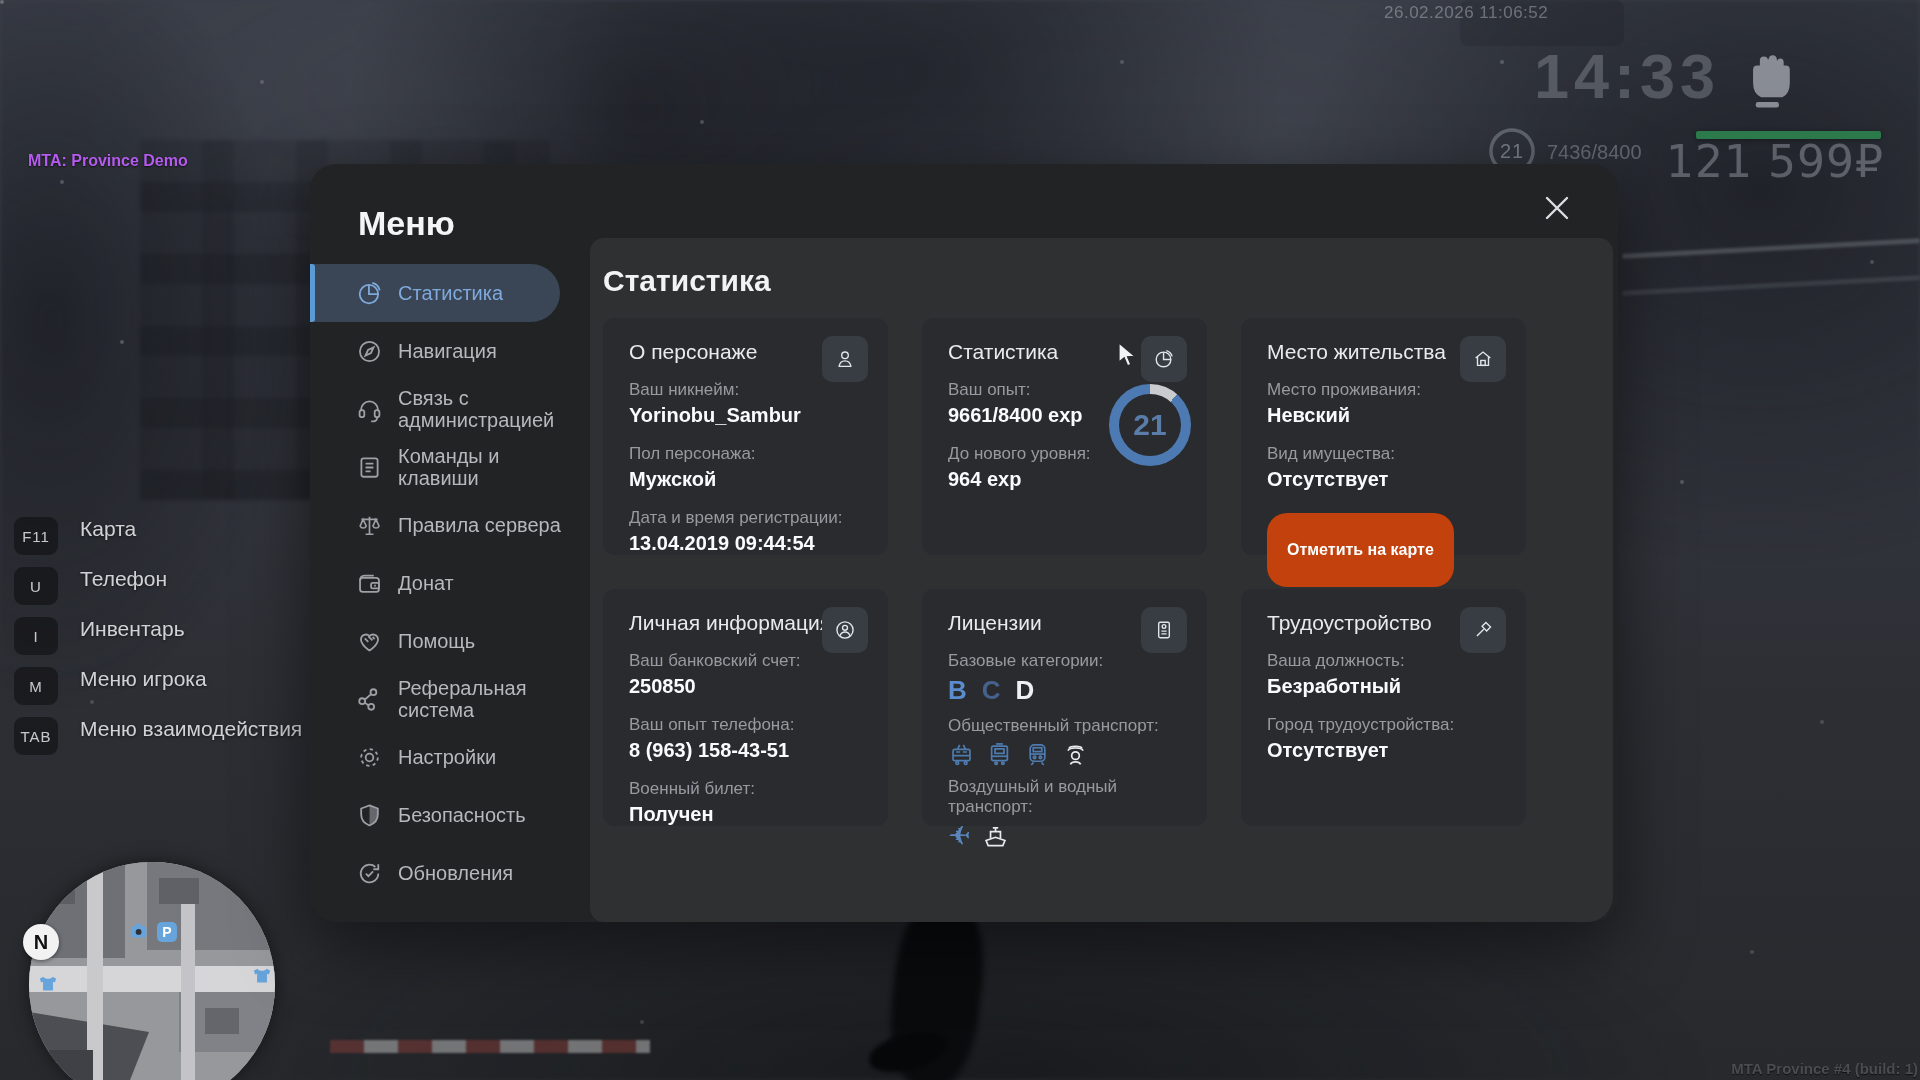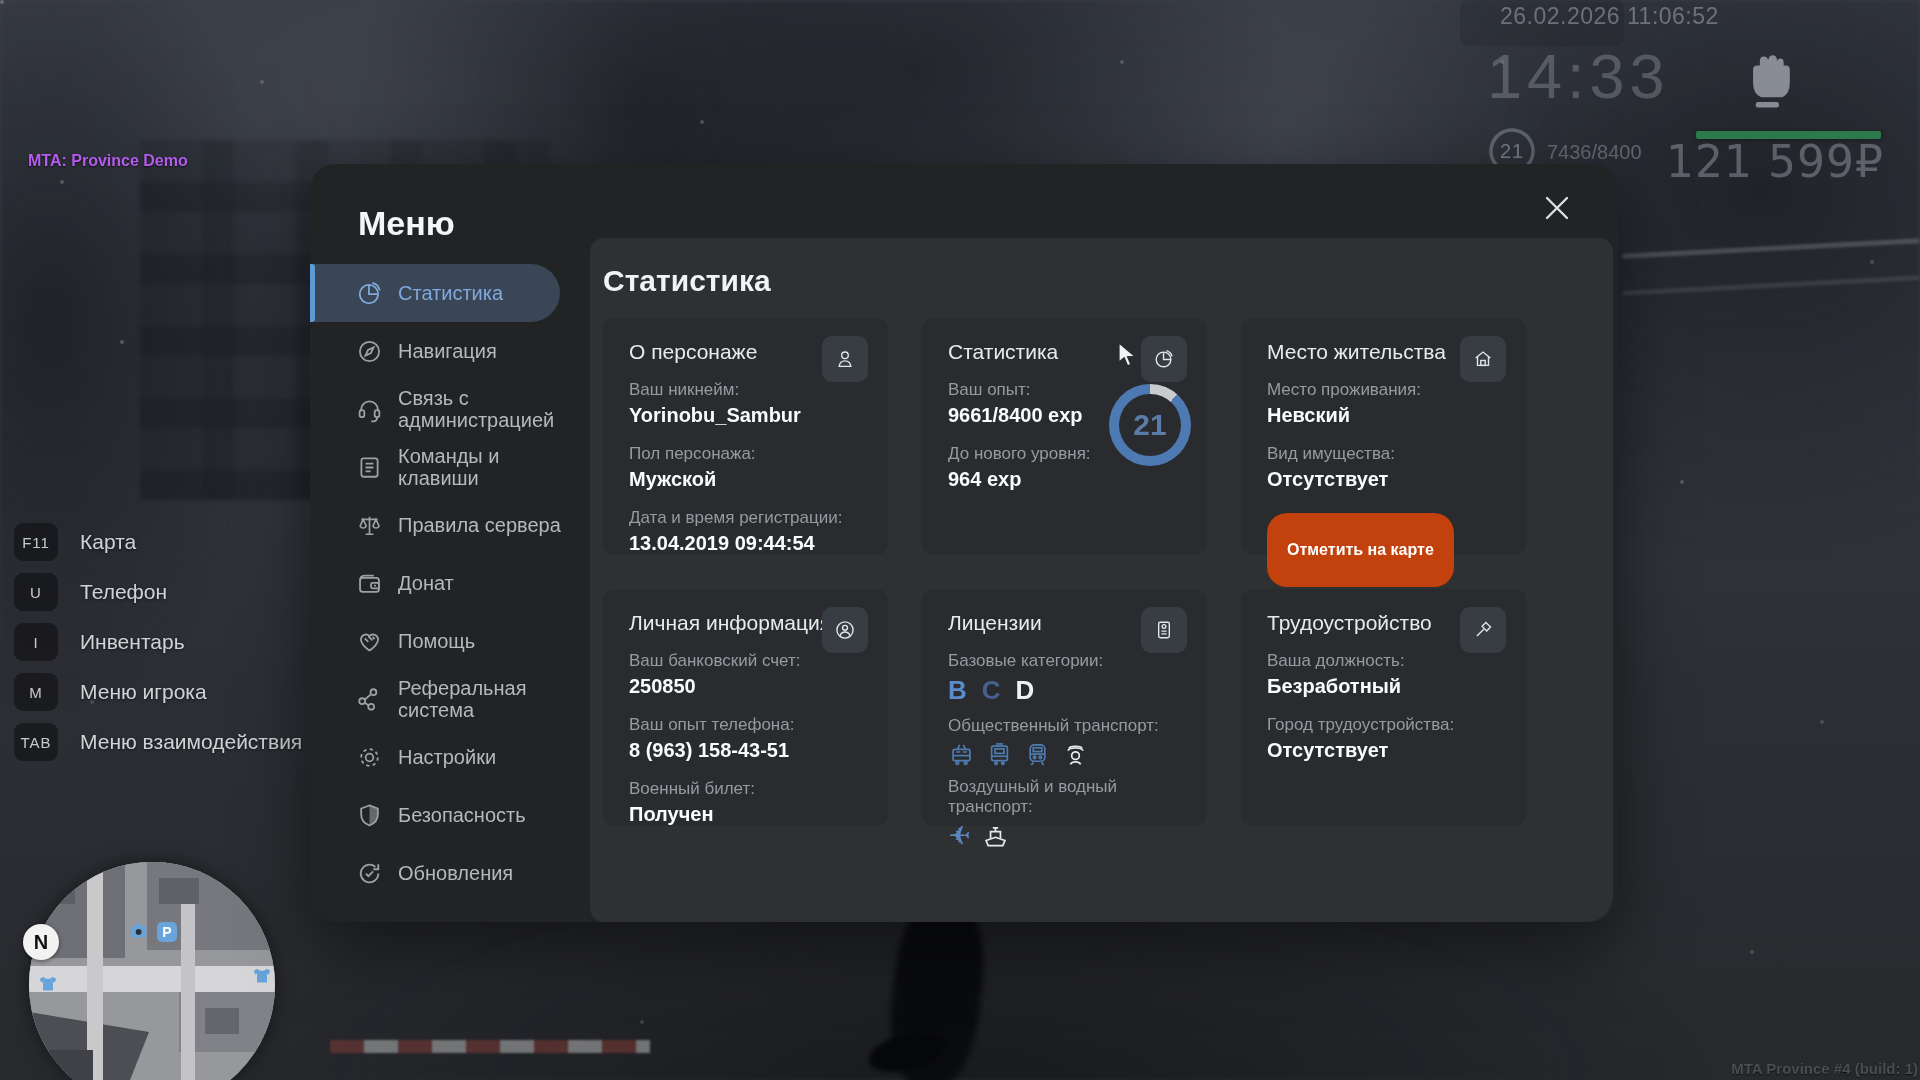--- a/index.html
+++ b/index.html
@@ -39,39 +39,39 @@
       1300px 320px rgba(255,255,255,.16), 1680px 480px rgba(255,255,255,.2),
       1820px 720px rgba(255,255,255,.16), 1500px 60px rgba(255,255,255,.2),
       240px 960px rgba(255,255,255,.15), 640px 1020px rgba(255,255,255,.14),
       1750px 950px rgba(255,255,255,.16), 60px 180px rgba(255,255,255,.2),
       1870px 260px rgba(255,255,255,.18)}
 
   
   .server-label{left:28px;top:152px;font-size:16px;font-weight:bold;color:#b55bee;
     text-shadow:0 1px 2px rgba(0,0,0,.65)}
   .date-box{left:1460px;top:0;width:164px;height:46px;background:rgba(0,0,0,.10);border-radius:8px}
-  .hud-date{left:1500px;top:3px;font-size:23px;color:rgba(205,210,222,.40);letter-spacing:.5px}
-  .hud-clock{left:1487px;top:40px;font-size:63px;font-weight:400;
+  .hud-date{left:1384px;top:3px;font-size:17px;color:rgba(205,210,222,.40);letter-spacing:.5px}
+  .hud-clock{left:1534px;top:40px;font-size:63px;font-weight:700;
     color:rgba(205,211,222,.26);letter-spacing:5px}
   .hud-levelring{left:1486px;top:125px;width:52px;height:52px}
   .hud-levelring .lvl{position:absolute;left:0;top:0;width:52px;height:52px;display:flex;
     align-items:center;justify-content:center;font-size:20px;
     color:rgba(206,212,224,.45);letter-spacing:1px}
   .hud-exp{left:1547px;top:141px;font-size:20px;color:rgba(206,212,224,.35)}
   .fist{left:1742px;top:45px;width:48px;height:68px;color:rgba(216,221,230,.55)}
   .healthbar{left:1696px;top:131px;width:185px;height:8px;background:#2c7a4c;border-radius:2px;
     box-shadow:0 1px 5px rgba(0,0,0,.35)}
   .hud-money{right:36px;top:136px;font-size:44px;color:rgba(202,208,220,.34);letter-spacing:1px;
     font-family:"DejaVu Sans","Liberation Sans",sans-serif}
   .build-label{right:2px;bottom:3px;font-size:15px;font-weight:bold;color:#4a4c51;
     text-shadow:0 1px 1px rgba(0,0,0,.6)}
 
   
   .hotkeys{left:14px;top:517px}
-  .hk-row{height:50px;display:flex;align-items:center}
+  .hk-row{height:50px;display:flex;align-items:flex-start}
   .hk-key{width:44px;height:38px;background:rgba(12,13,15,.55);border-radius:9px;
     color:rgba(228,231,236,.85);font-size:15px;display:flex;align-items:center;
     justify-content:center;letter-spacing:1px}
   .hk-label{margin-left:22px;font-size:21px;color:rgba(233,235,239,.88);
     text-shadow:0 1px 3px rgba(0,0,0,.55)}
 
   
   .minimap{left:29px;top:862px;width:246px;height:246px}
   .mm-circle{position:absolute;left:0;top:0;width:246px;height:246px;border-radius:50%;
     overflow:hidden;background:#97989c;box-shadow:0 0 18px rgba(0,0,0,.5)}

